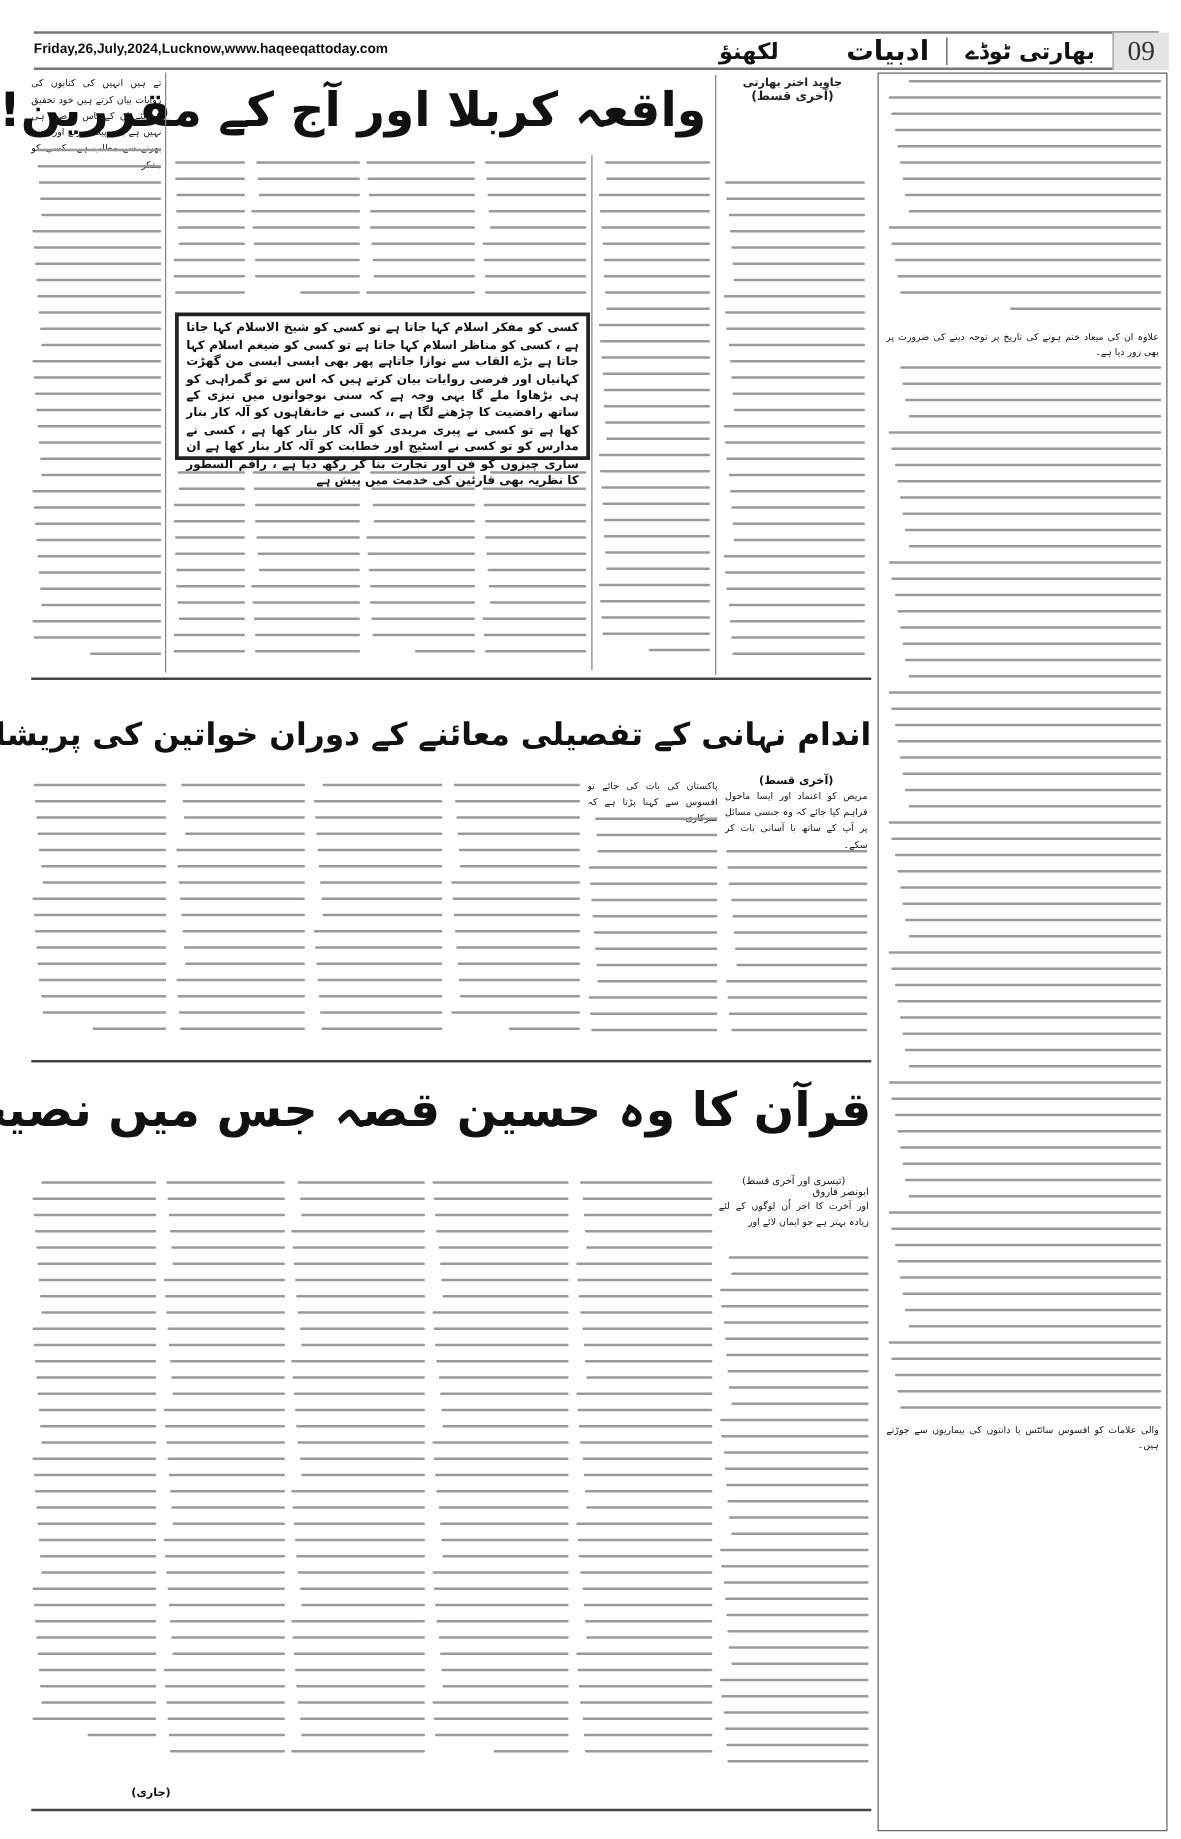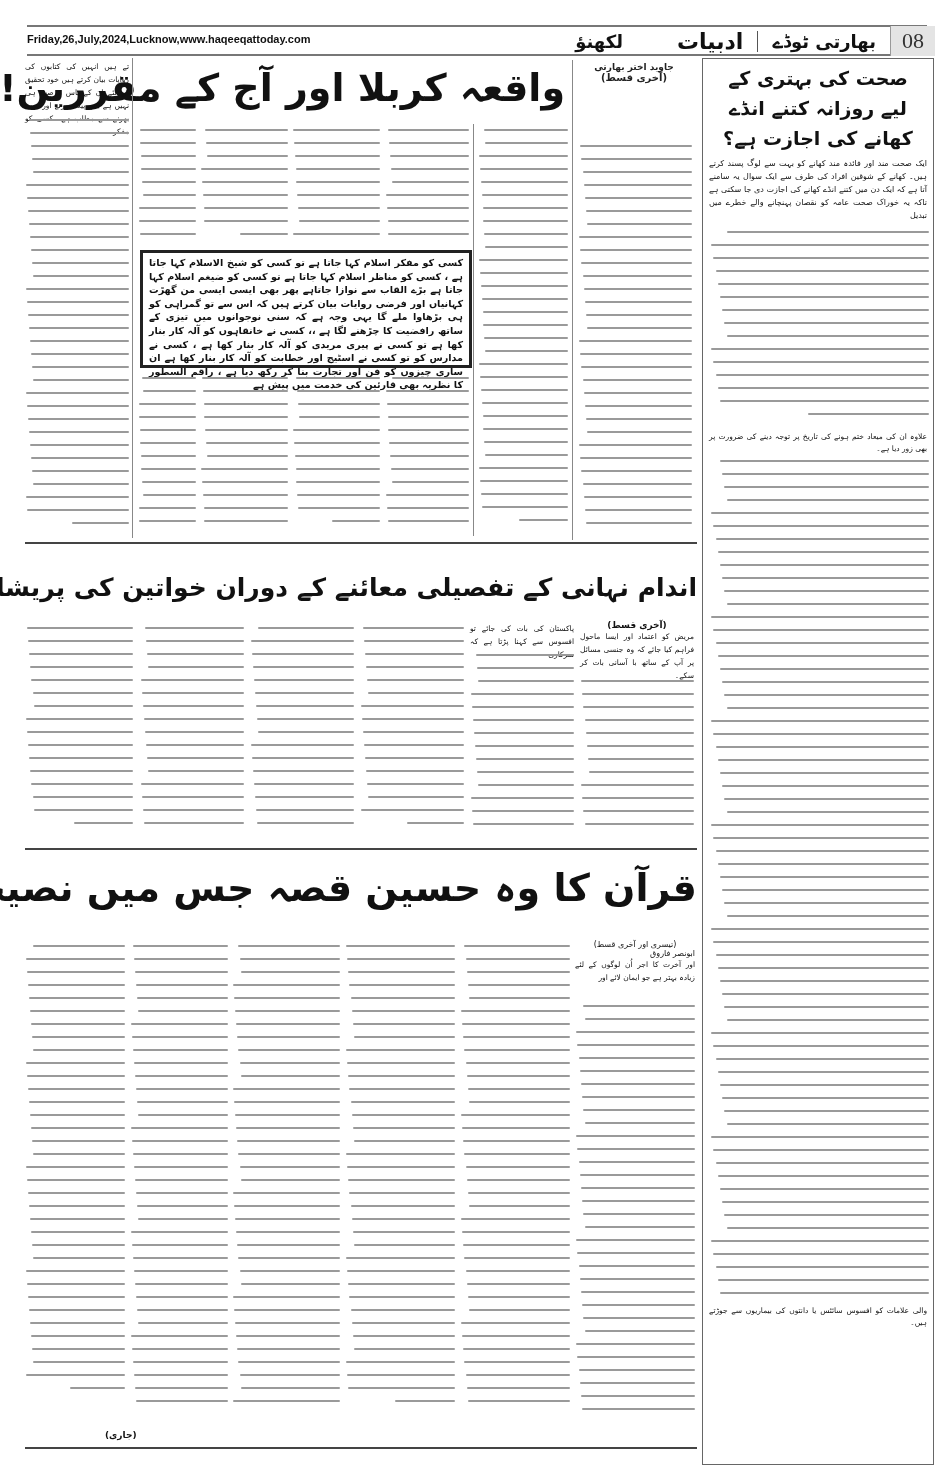--- a/index.html
+++ b/index.html
@@ -28,29 +28,27 @@
 </style>
 <style>.line::after{width:var(--w,96%);}</style></head>
 <body>
 
 <div class="rule" style="left:27px;top:25px;width:900px;height:2px;"></div>
 <div class="rule" style="left:27px;top:54px;width:900px;height:2px;"></div>
 
 <div class="hdr-date">Friday,26,July,2024,Lucknow,www.haqeeqattoday.com</div>
 
 <div class="hdr-right">
-  <div class="hdr-page" style="direction:ltr;">08</div>
+  <div class="hdr-page" style="direction:ltr;">09</div>
   <div class="hdr-brand">بھارتی ٹوڈے</div>
   <div class="hdr-sec">ادبیات</div>
   <div class="hdr-city">لکھنؤ</div>
 </div>
 
 <div class="sidebar">
-  <div class="side-head" style="padding:4px 10px 0;">صحت کی بہتری کے لیے روزانہ کتنے انڈے کھانے کی اجازت ہے؟</div>
-  <div class="urdu" style="font-size:8px;line-height:13px;padding:4px 6px;">ایک صحت مند اور فائدہ مند کھانے کو بہت سے لوگ پسند کرتے ہیں۔ کھانے کے شوقین افراد کی طرف سے ایک سوال یہ سامنے آتا ہے کہ ایک دن میں کتنے انڈے کھانے کی اجازت دی جا سکتی ہے تاکہ یہ خوراک صحت عامہ کو نقصان پہنچانے والے خطرے میں تبدیل</div>
   <div class="col" style="position:relative;left:0;top:0;width:220px;height:205px;margin:0 6px;" id="sb1">
       <span class="line" style="--w: 92%;"></span>
       <span class="line" style="--w: 99%;"></span>
       <span class="line" style="--w: 98%;"></span>
       <span class="line" style="--w: 97%;"></span>
       <span class="line" style="--w: 96%;"></span>
       <span class="line" style="--w: 95%;"></span>
       <span class="line" style="--w: 94%;"></span>
       <span class="line" style="--w: 93%;"></span>
       <span class="line" style="--w: 92%;"></span>

